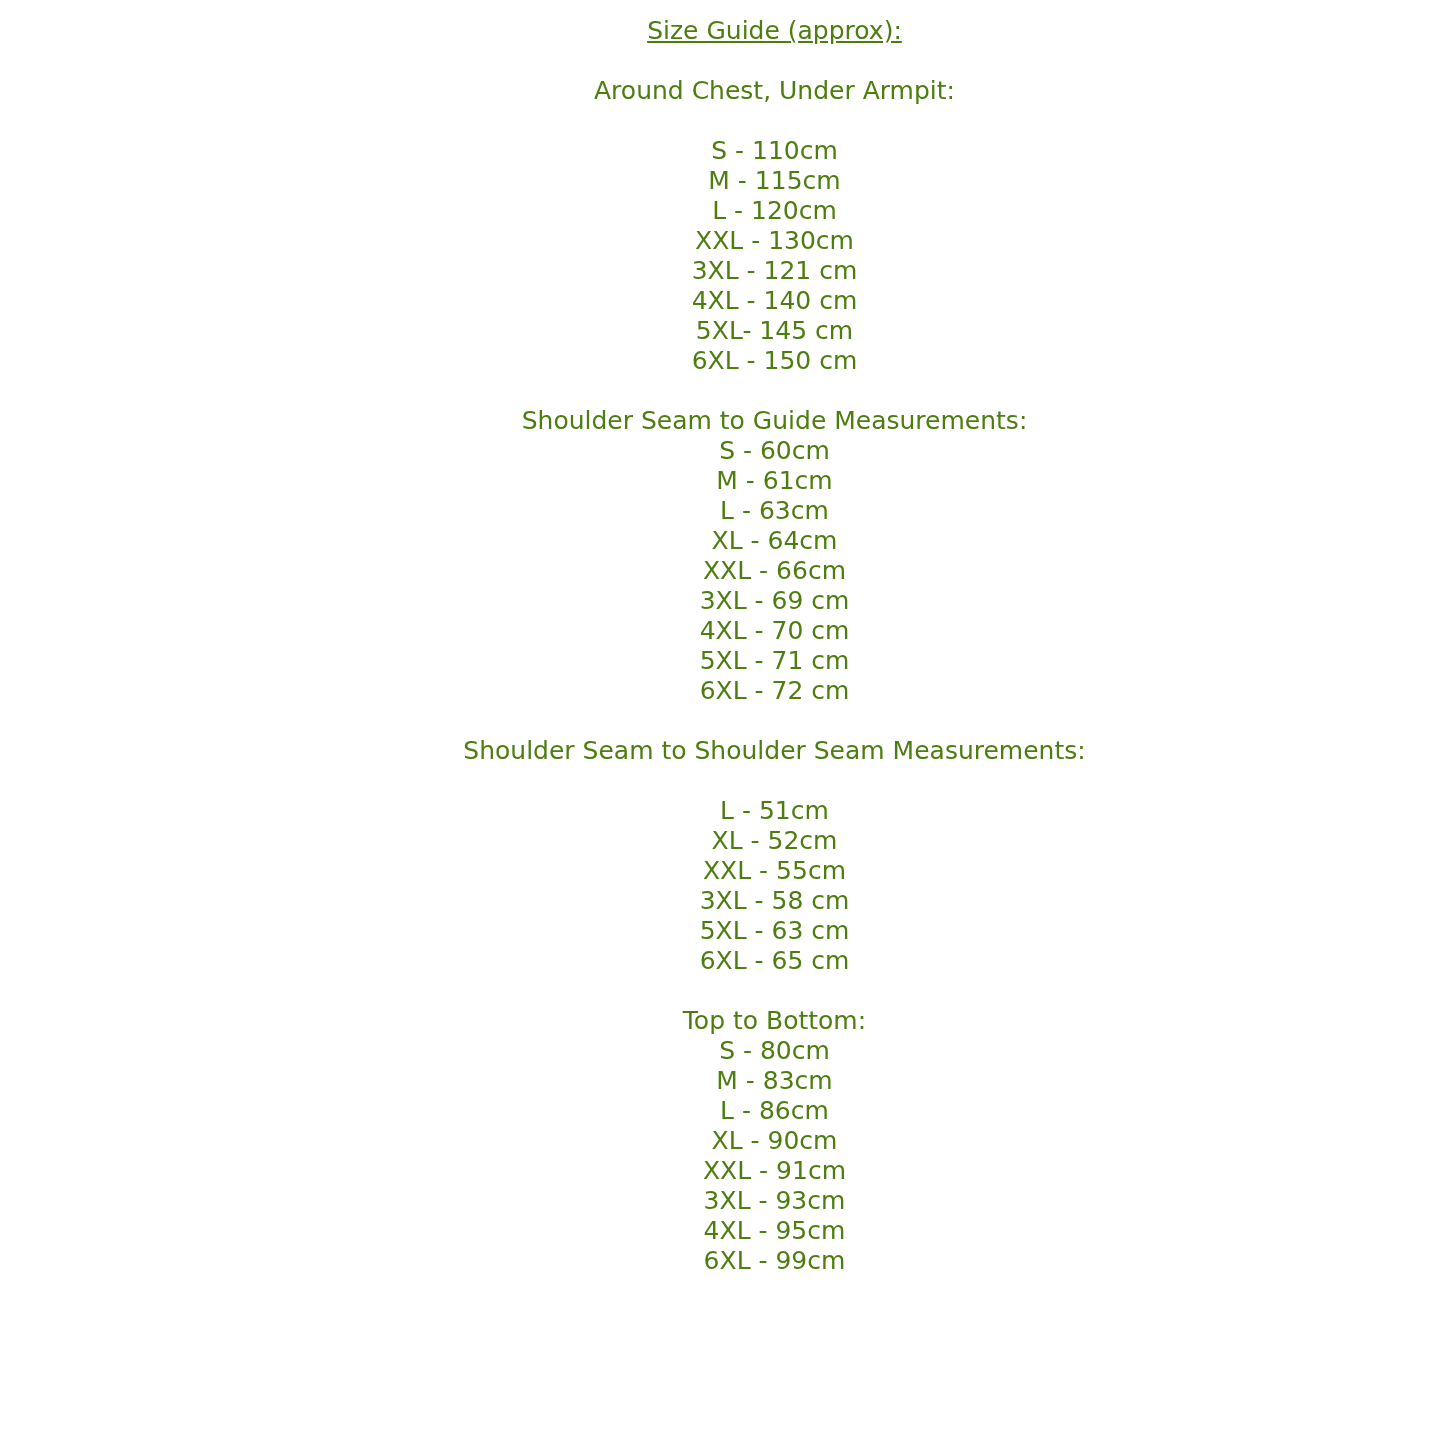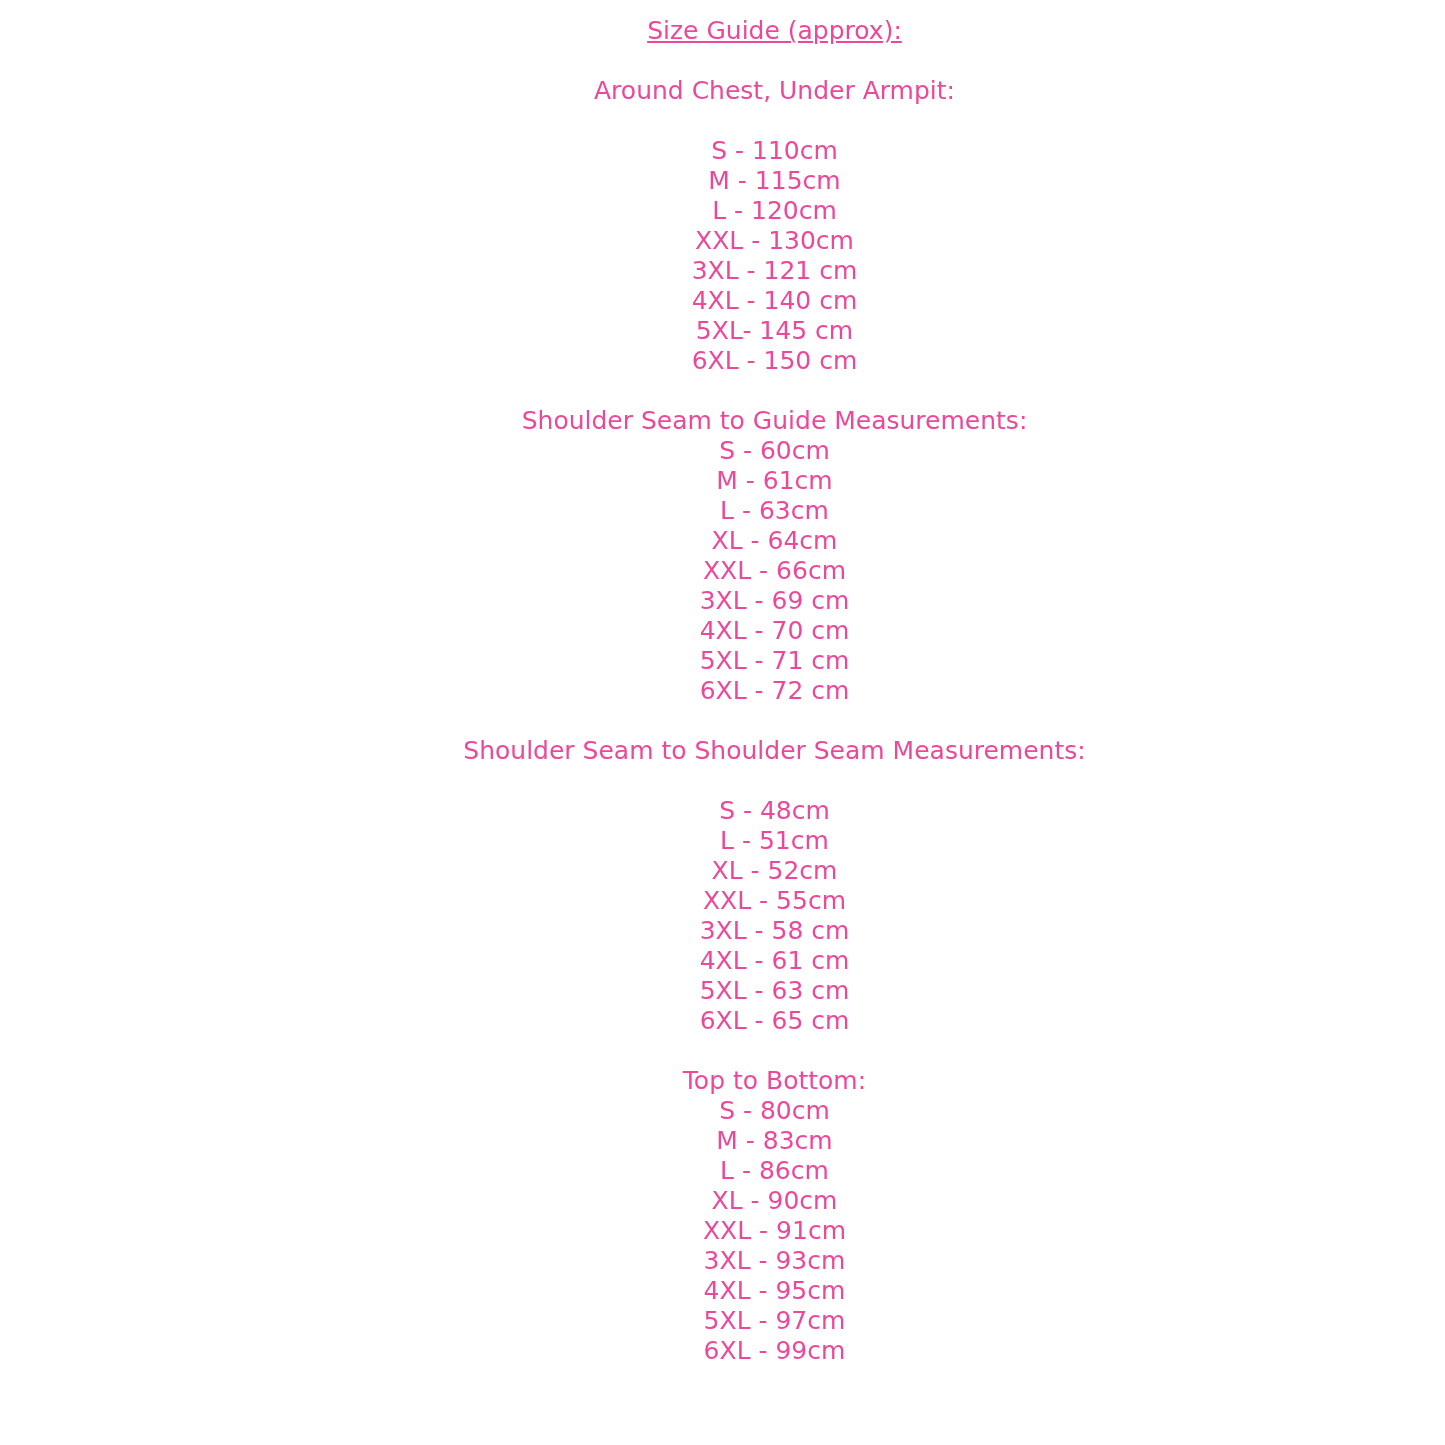--- a/index.html
+++ b/index.html
@@ -16,21 +16,21 @@
   .doc {
     box-sizing: border-box;
     width: 100%;
     height: 100%;
     padding-top: 16px;
     
     padding-left: 104px;
     text-align: center;
     font-size: 25px;
     line-height: 30px;
-    color: #ec4899;
+    color: #4d7c0f;
   }
   .line {
     height: 30px;
     white-space: pre;
   }
   .gap {
     height: 30px;
   }
   .title {
     text-decoration: underline;
@@ -63,34 +63,31 @@
   <div class="line">XL - 64cm</div>
   <div class="line">XXL - 66cm</div>
   <div class="line">3XL - 69 cm</div>
   <div class="line">4XL - 70 cm</div>
   <div class="line">5XL - 71 cm</div>
   <div class="line">6XL - 72 cm</div>
   <div class="gap"></div>
 
   <div class="line heading">Shoulder Seam to Shoulder Seam Measurements:</div>
   <div class="gap"></div>
-  <div class="line">S - 48cm</div>
   <div class="line">L - 51cm</div>
   <div class="line">XL - 52cm</div>
   <div class="line">XXL - 55cm</div>
   <div class="line">3XL - 58 cm</div>
-  <div class="line">4XL - 61 cm</div>
   <div class="line">5XL - 63 cm</div>
   <div class="line">6XL - 65 cm</div>
   <div class="gap"></div>
 
   <div class="line heading">Top to Bottom:</div>
   <div class="line">S - 80cm</div>
   <div class="line">M - 83cm</div>
   <div class="line">L - 86cm</div>
   <div class="line">XL - 90cm</div>
   <div class="line">XXL - 91cm</div>
   <div class="line">3XL - 93cm</div>
   <div class="line">4XL - 95cm</div>
-  <div class="line">5XL - 97cm</div>
   <div class="line">6XL - 99cm</div>
 
 </div>
 
 </body></html>

